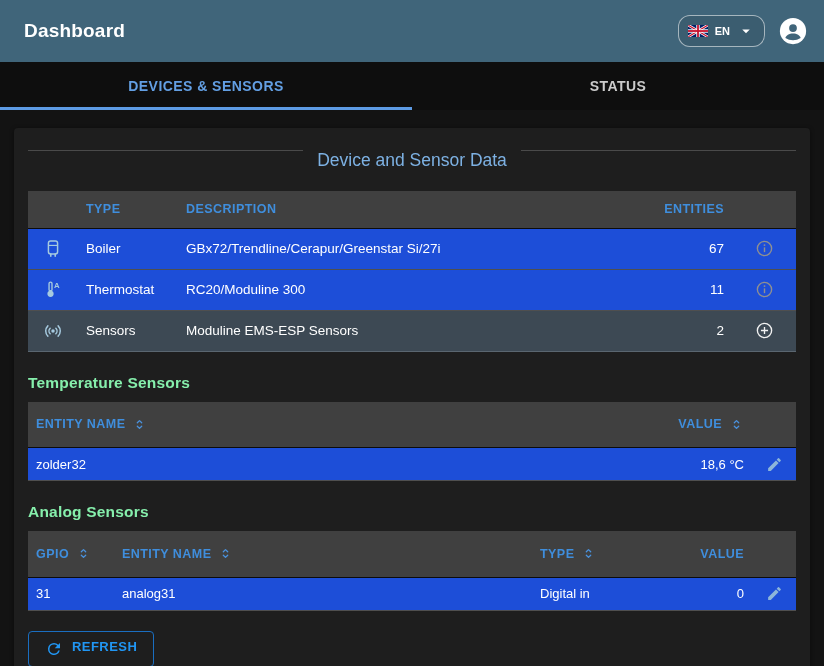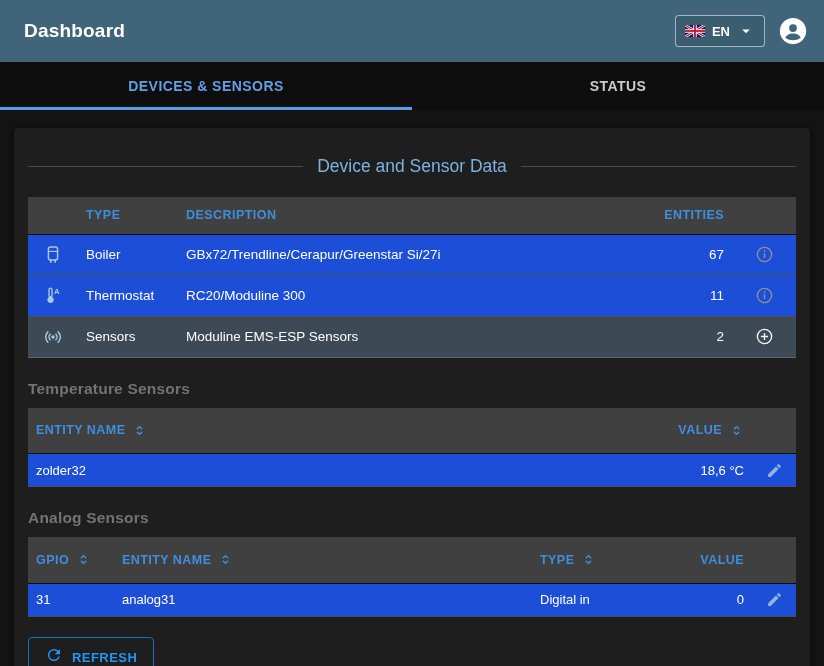--- a/index.html
+++ b/index.html
@@ -17,23 +17,23 @@
     display: flex;
     align-items: center;
     padding: 0 16px 0 24px;
   }
   .appbar h1 { color: #fff; font-size: 19px; font-weight: 700; letter-spacing: .2px; }
   .appbar-right { margin-left: auto; display: flex; align-items: center; gap: 13px; }
   .lang-btn {
     display: inline-flex; align-items: center; gap: 7px;
     background: rgba(0,0,0,0.08);
     border: 1px solid rgba(255,255,255,.55);
-    border-radius: 4px;
+    border-radius: 12px;
     padding: 6px 9px;
-    color: #fff; font-size: 13px; font-weight: 700;
+    color: #fff; font-size: 11px; font-weight: 700;
     font-family: inherit; cursor: pointer; line-height: 1;
   }
   .lang-btn .flag svg { display: block; border-radius: 1px; }
   .lang-btn .caret svg { display: block; }
   .avatar-btn { background: none; border: none; padding: 0; cursor: pointer; display: flex; }
   .avatar-btn svg { display: block; }
   
   .tabs { position: relative; height: 48px; background: #0e0e0e; display: flex; }
   .tab {
     flex: 1; display: flex; align-items: center; justify-content: center;
@@ -43,21 +43,21 @@
   .tab.active { color: #639fe3; }
   .tab-indicator { position: absolute; bottom: 0; left: 0; width: 50%; height: 3px; background: #5d9be4; }
   
   .content { padding: 18px 14px 0; }
   .card {
     background: #1e1e1e;
     border-radius: 4px;
     padding: 16px 14px 16px;
     box-shadow: 0 1px 4px rgba(0,0,0,.5);
   }
-  .card-title-divider { display: flex; align-items: center; gap: 14px; margin: 12px 0 20px; }
+  .card-title-divider { display: flex; align-items: flex-start; gap: 14px; margin: 6px 0 20px; }
   .card-title-divider .line { flex: 1; height: 1px; background: #4a4a4a; }
   .title-text { color: #7db1e3; font-size: 17.5px; font-weight: 400; white-space: nowrap; }
   
   table { width: 100%; border-collapse: collapse; table-layout: fixed; }
   thead th {
     background: #404040;
     color: #3f8edd;
     font-size: 12.5px;
     font-weight: 700;
     letter-spacing: .45px;
@@ -93,25 +93,25 @@
   .add-ic { color: #f2f2f2; }
   .edit-ic { color: #8db6da; }
   
   .sensor-tbl thead th { height: 46px; }
   .sensor-tbl tbody td { height: 33px; font-size: 13px; }
   .col-value { width: 120px; }
   .col-edit { width: 44px; text-align: center; }
   .col-gpio { width: 86px; }
   .col-atype { width: 155px; }
   .col-avalue { width: 65px; }
-  .section-heading { color: #737373; font-size: 15.5px; font-weight: 700; margin: 22px 0 10px; letter-spacing: .2px; }
+  .section-heading { color: #86efac; font-size: 15.5px; font-weight: 700; margin: 22px 0 10px; letter-spacing: .2px; }
   
   .refresh-btn {
     margin-top: 20px;
-    display: inline-flex; align-items: flex-end; gap: 9px;
+    display: inline-flex; align-items: flex-start; gap: 9px;
     background: transparent;
     border: 1px solid #1a6ec0;
     border-radius: 4px;
     color: #2196f3;
     font-size: 13px; font-weight: 700; letter-spacing: .45px;
     padding: 8px 16px;
     font-family: inherit; cursor: pointer; line-height: 1;
   }
   .refresh-btn svg { display: block; }
 </style>

